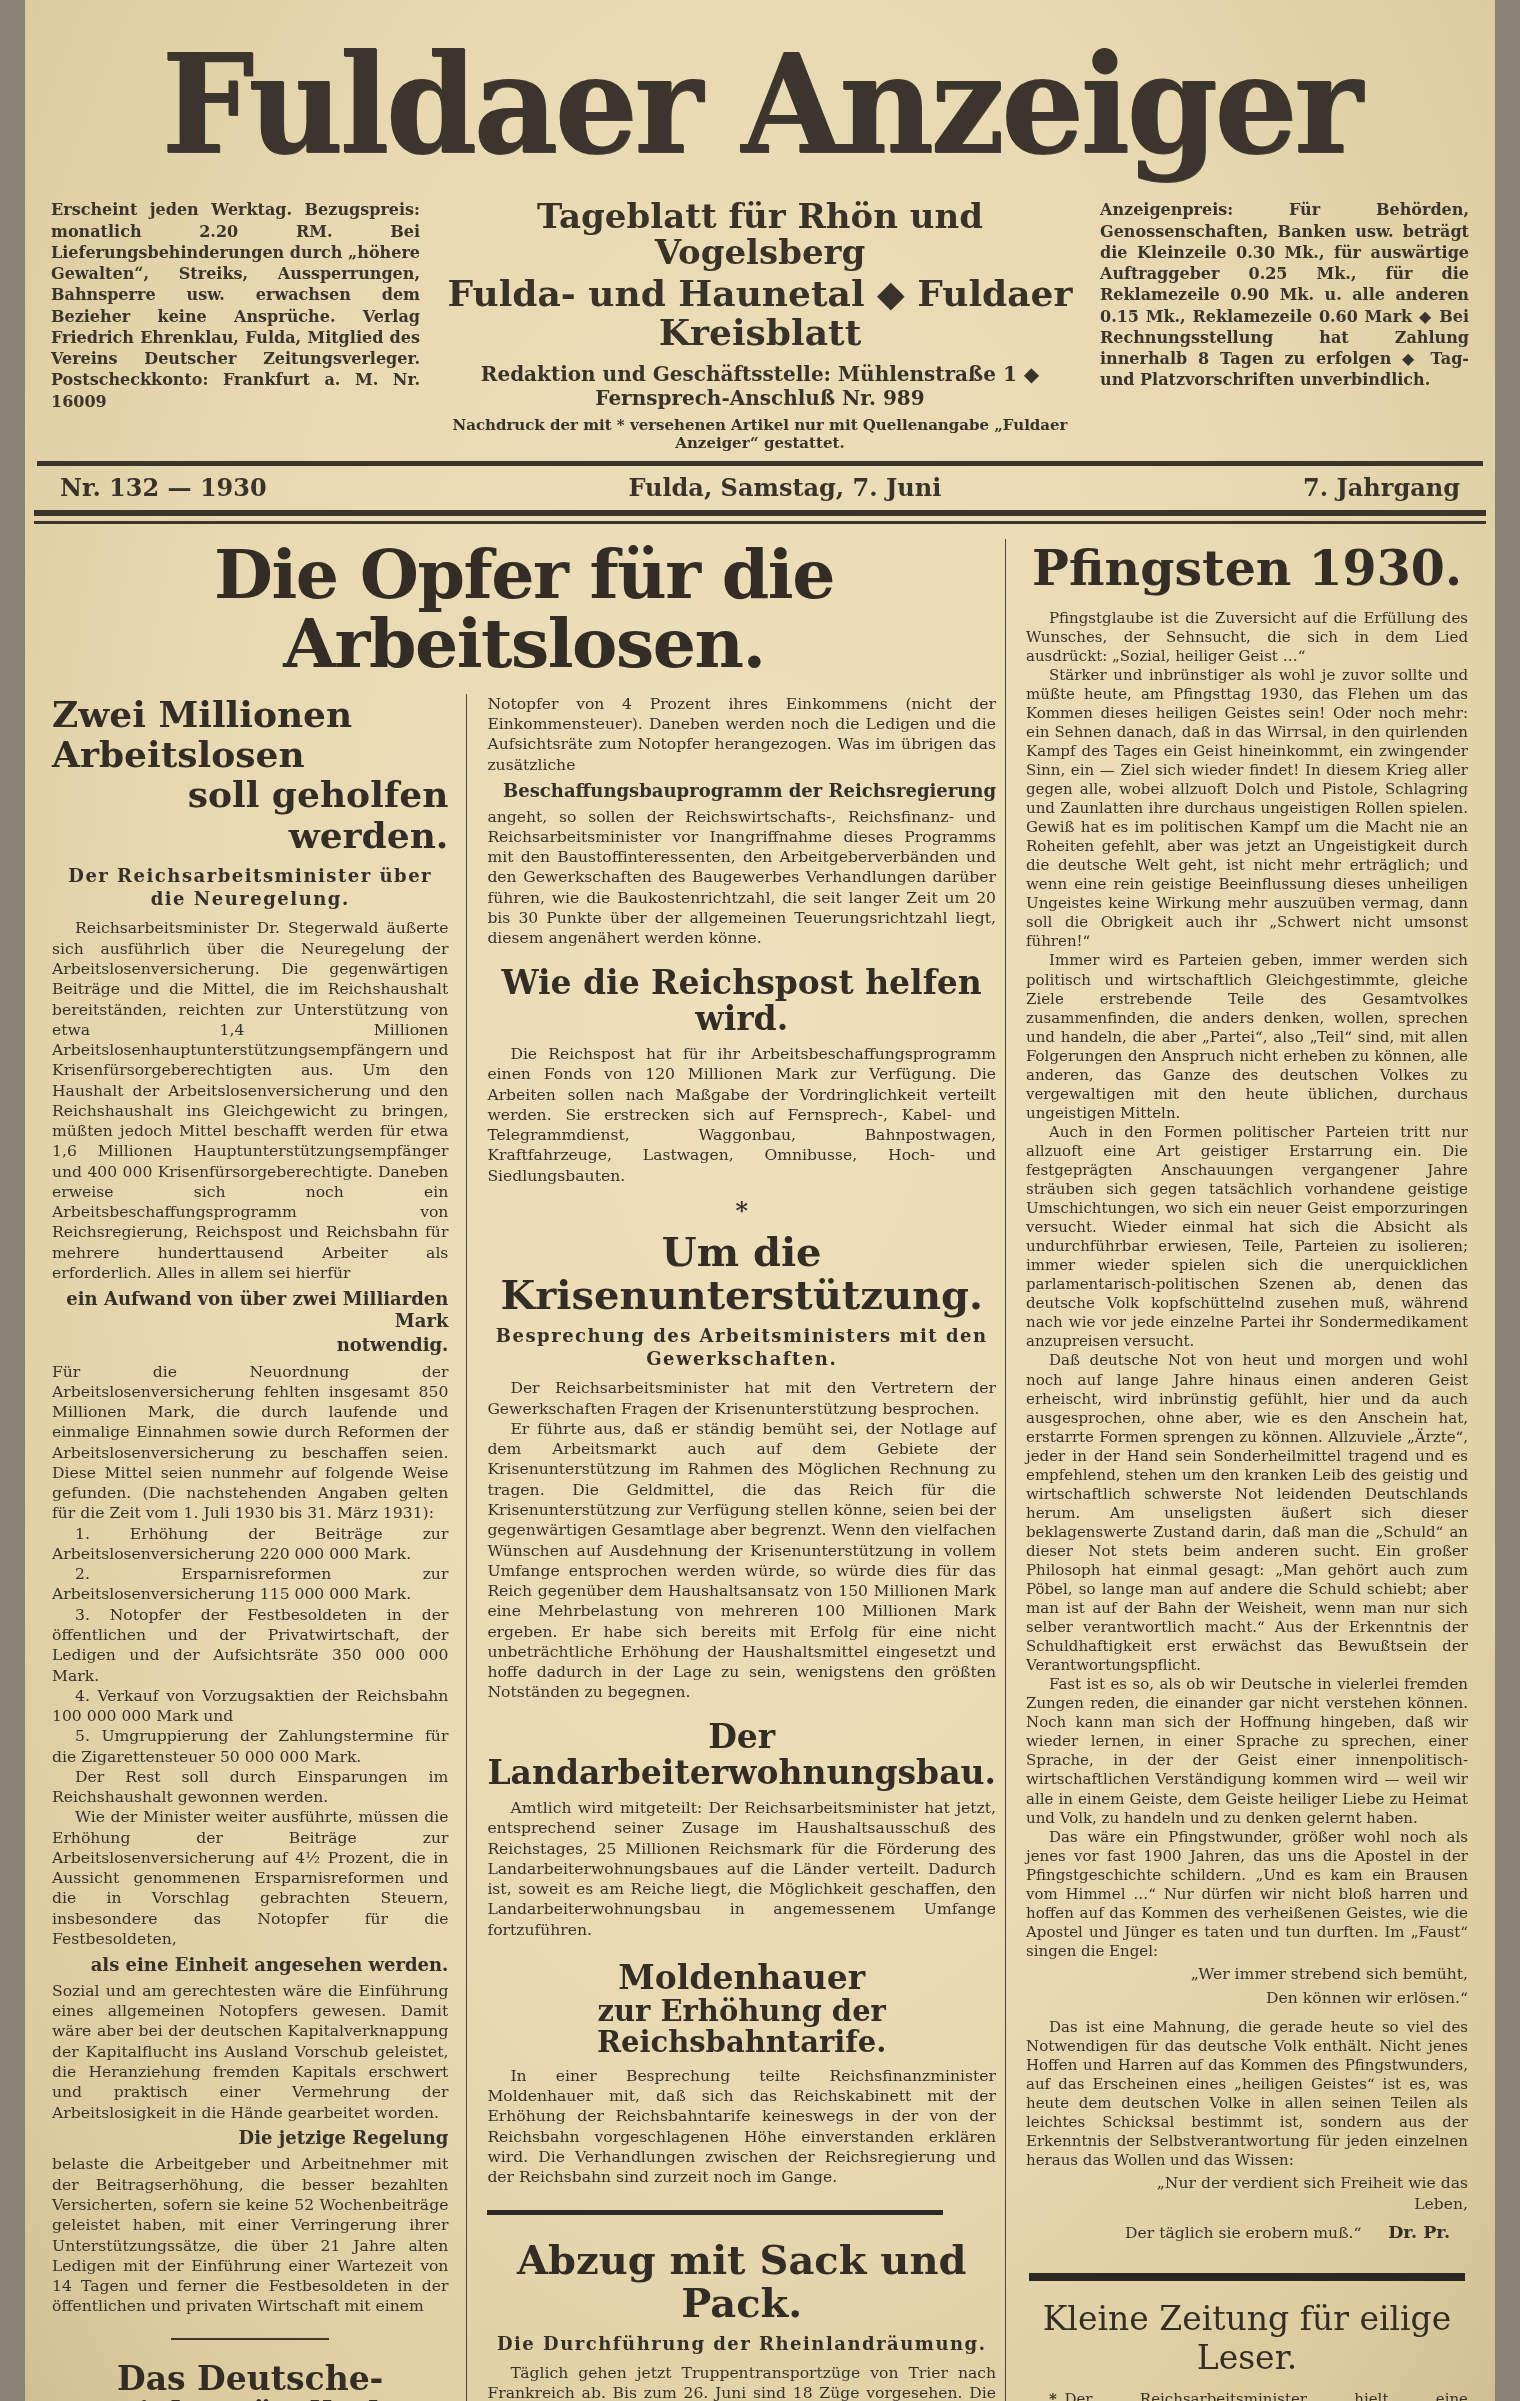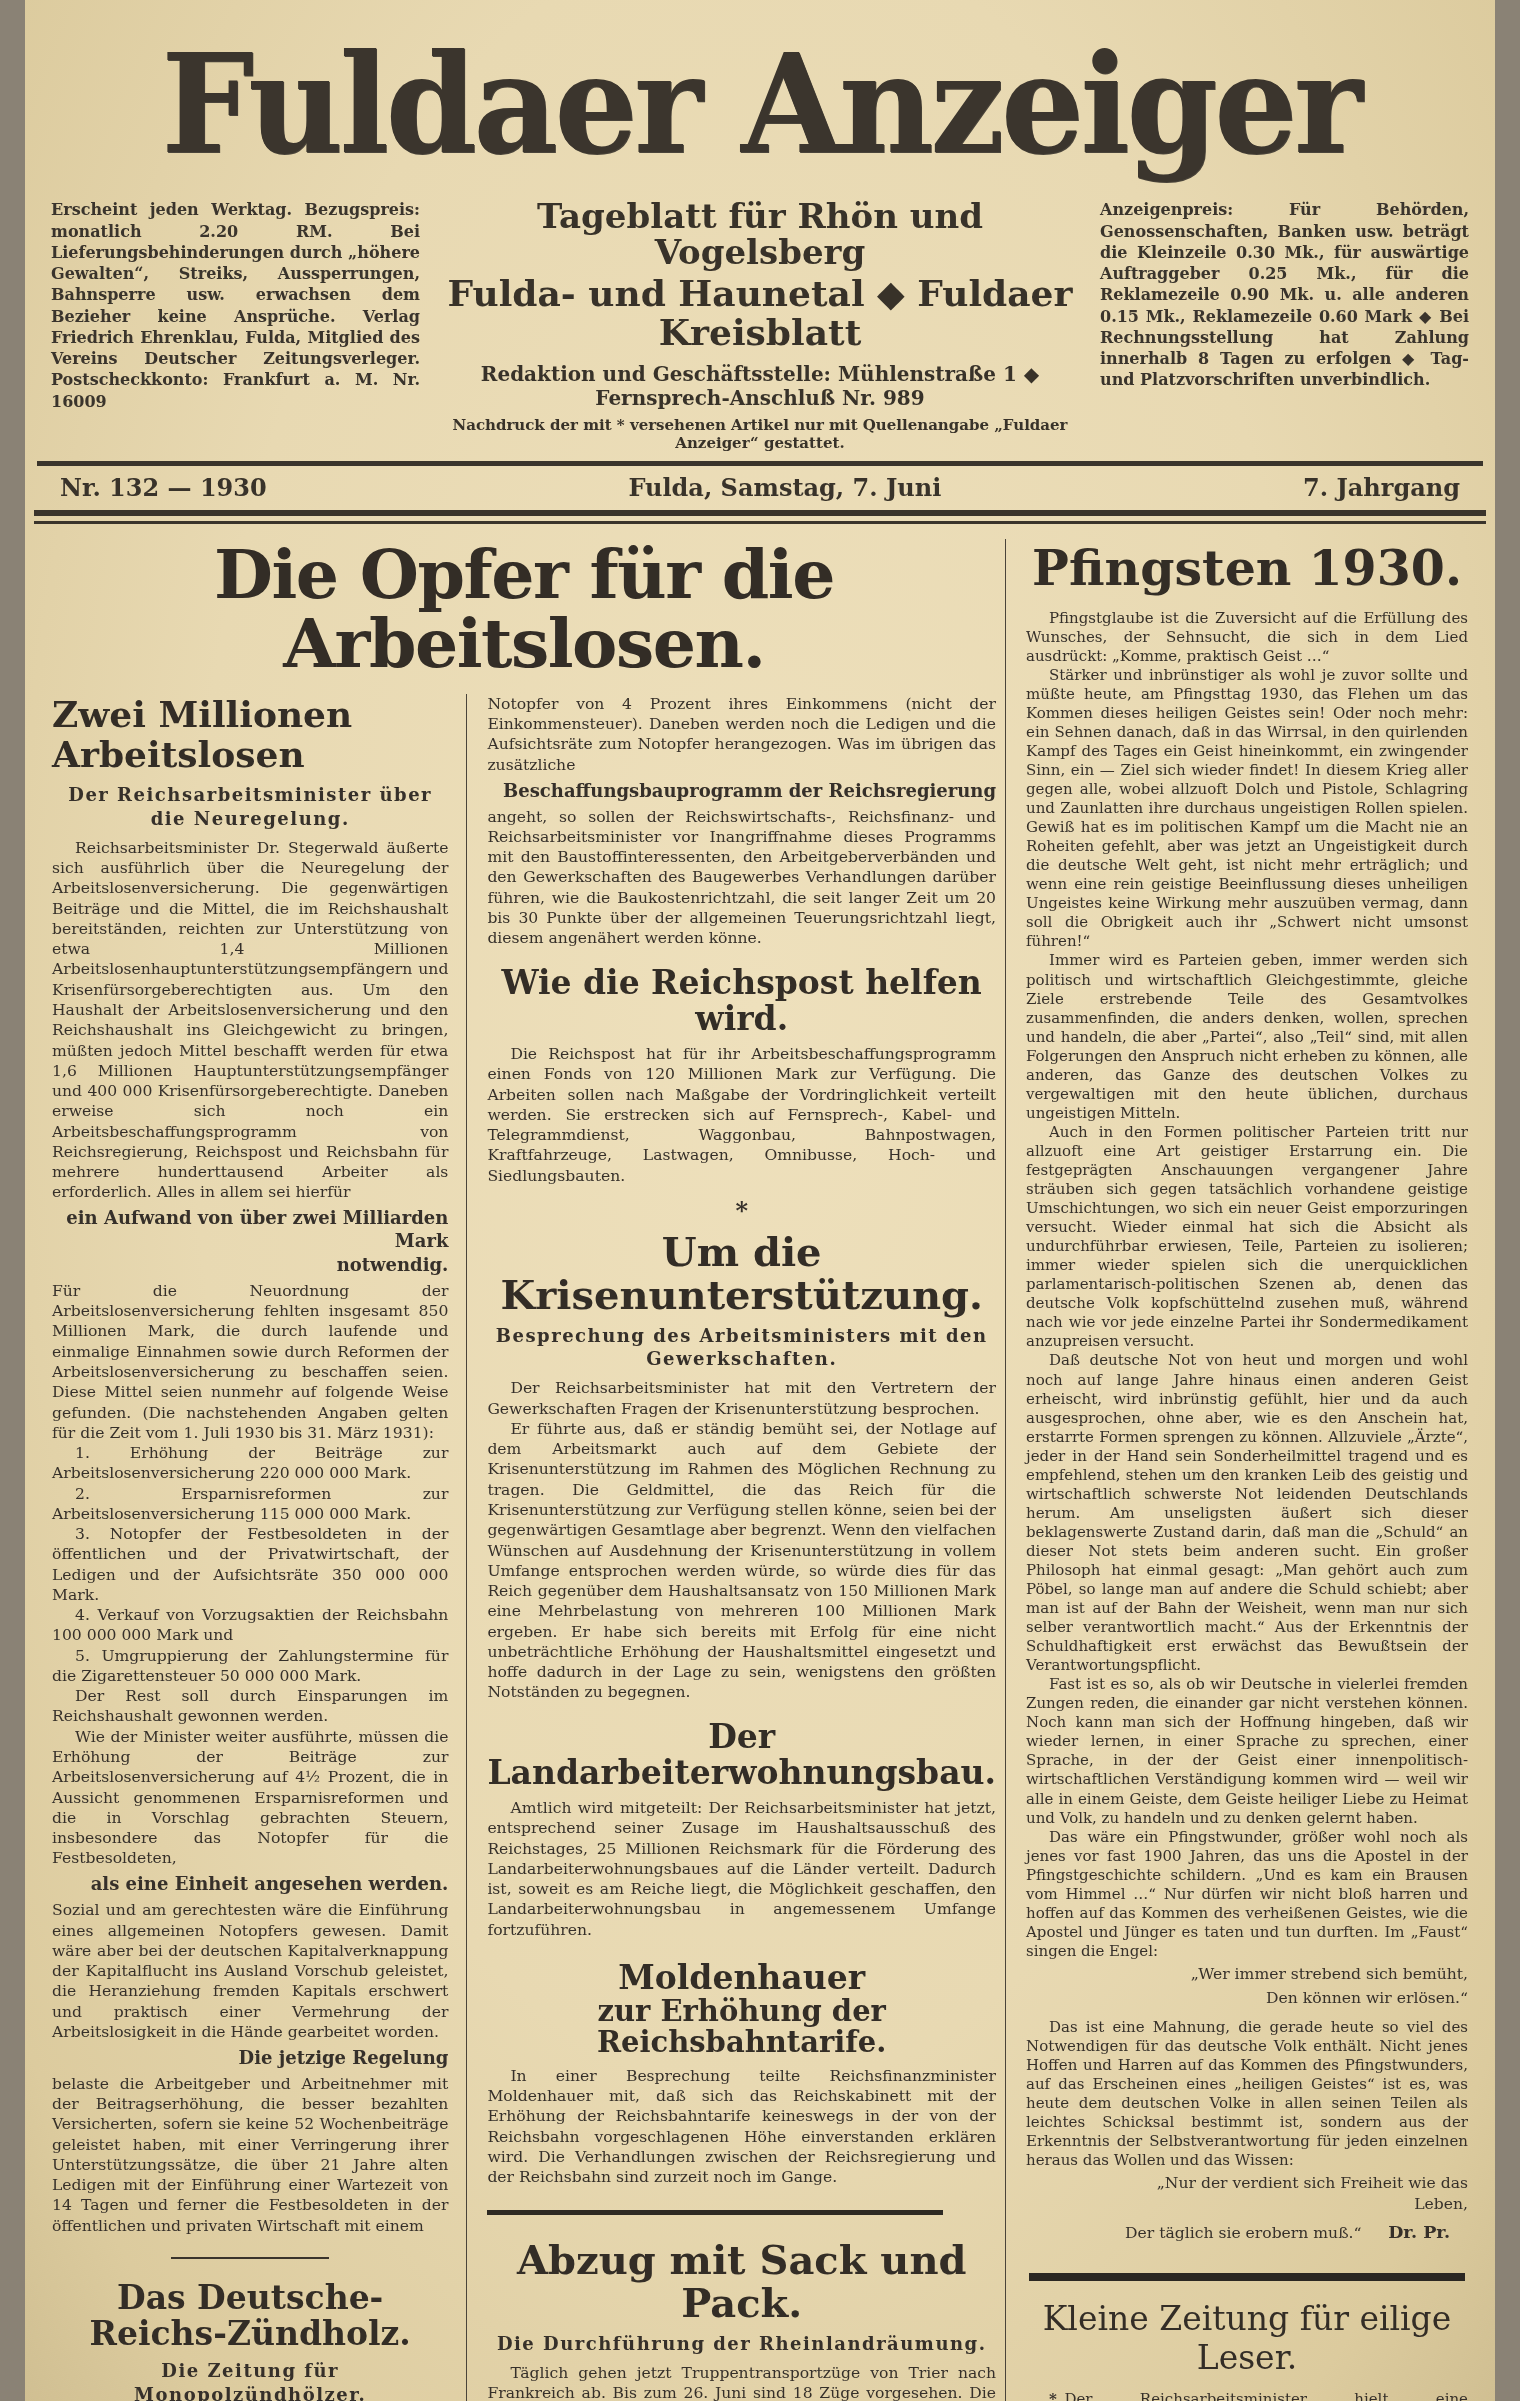--- a/index.html
+++ b/index.html
@@ -96,20 +96,21 @@
   <div class="main">
 
     <div class="lead-wrap">
       <div class="lead-headline">Die Opfer für die Arbeitslosen.</div>
 
       <div class="lead-grid">
 
         <div class="lcol">
           <div class="a1-head">
             <span class="l1">Zwei Millionen Arbeitslosen</span>
+            <span class="l2">soll geholfen werden.</span>
           </div>
           <div class="kicker">Der Reichsarbeitsminister über die Neuregelung.</div>
           <p class="p">Reichsarbeitsminister Dr. Stegerwald äußerte sich ausführlich über die Neuregelung der Arbeitslosenversicherung. Die gegenwärtigen Beiträge und die Mittel, die im Reichshaushalt bereitständen, reichten zur Unterstützung von etwa 1,4 Millionen Arbeitslosenhauptunterstützungsempfängern und Krisenfürsorgeberechtigten aus. Um den Haushalt der Arbeitslosenversicherung und den Reichshaushalt ins Gleichgewicht zu bringen, müßten jedoch Mittel beschafft werden für etwa 1,6 Millionen Hauptunterstützungsempfänger und 400 000 Krisenfürsorgeberechtigte. Daneben erweise sich noch ein Arbeitsbeschaffungsprogramm von Reichsregierung, Reichspost und Reichsbahn für mehrere hunderttausend Arbeiter als erforderlich. Alles in allem sei hierfür</p>
           <p class="p cb">ein Aufwand von über zwei Milliarden Mark</p>
           <p class="p cb" style="margin-top:-3px">notwendig.</p>
           <p class="p p0">Für die Neuordnung der Arbeitslosenversicherung fehlten insgesamt 850 Millionen Mark, die durch laufende und einmalige Einnahmen sowie durch Reformen der Arbeitslosenversicherung zu beschaffen seien. Diese Mittel seien nunmehr auf folgende Weise gefunden. (Die nachstehenden Angaben gelten für die Zeit vom 1. Juli 1930 bis 31. März 1931):</p>
           <p class="p">1. Erhöhung der Beiträge zur Arbeitslosenversicherung 220 000 000 Mark.</p>
           <p class="p">2. Ersparnisreformen zur Arbeitslosenversicherung 115 000 000 Mark.</p>
           <p class="p">3. Notopfer der Festbesoldeten in der öffentlichen und der Privatwirtschaft, der Ledigen und der Aufsichtsräte 350 000 000 Mark.</p>
           <p class="p">4. Verkauf von Vorzugsaktien der Reichsbahn 100 000 000 Mark und</p>
@@ -156,21 +157,21 @@
           <div class="h2 h2-lg" style="margin-top:3px">Abzug mit Sack und Pack.</div>
           <div class="kicker">Die Durchführung der Rheinlandräumung.</div>
           <p class="p">Täglich gehen jetzt Truppentransportzüge von Trier nach Frankreich ab. Bis zum 26. Juni sind 18 Züge vorgesehen. Die bis zum 30. Juni verbleibenden Abwickelungskommandos werden in der Gendarmeriekaserne zusammengezogen und rücken von dort am 30. Juni ab. Die französischen Familien haben fast alle Trier bereits verlassen. Die in einzelnen Kreisen des Regierungsbezirks Trier für französische Gendarmeriestationen vom Reiche errichteten Gebäude werden nach der Rückgabe zur Unterbringung von Finanz-, Zoll- und Reichsbahnbeamten verwendet werden. In einem Falle wird ein Gebäude dem privaten Wohnungsmarkt überwiesen.</p>
 
         </div>
       </div>
     </div>
 
     <div class="rcol">
       <div class="pf-head">Pfingsten 1930.</div>
-      <p class="p">Pfingstglaube ist die Zuversicht auf die Erfüllung des Wunsches, der Sehnsucht, die sich in dem Lied ausdrückt: „Komme, praktisch Geist …“</p>
+      <p class="p">Pfingstglaube ist die Zuversicht auf die Erfüllung des Wunsches, der Sehnsucht, die sich in dem Lied ausdrückt: „Sozial, heiliger Geist …“</p>
       <p class="p">Stärker und inbrünstiger als wohl je zuvor sollte und müßte heute, am Pfingsttag 1930, das Flehen um das Kommen dieses heiligen Geistes sein! Oder noch mehr: ein Sehnen danach, daß in das Wirrsal, in den quirlenden Kampf des Tages ein Geist hineinkommt, ein zwingender Sinn, ein — Ziel sich wieder findet! In diesem Krieg aller gegen alle, wobei allzuoft Dolch und Pistole, Schlagring und Zaunlatten ihre durchaus ungeistigen Rollen spielen. Gewiß hat es im politischen Kampf um die Macht nie an Roheiten gefehlt, aber was jetzt an Ungeistigkeit durch die deutsche Welt geht, ist nicht mehr erträglich; und wenn eine rein geistige Beeinflussung dieses unheiligen Ungeistes keine Wirkung mehr auszuüben vermag, dann soll die Obrigkeit auch ihr „Schwert nicht umsonst führen!“</p>
       <p class="p">Immer wird es Parteien geben, immer werden sich politisch und wirtschaftlich Gleichgestimmte, gleiche Ziele erstrebende Teile des Gesamtvolkes zusammenfinden, die anders denken, wollen, sprechen und handeln, die aber „Partei“, also „Teil“ sind, mit allen Folgerungen den Anspruch nicht erheben zu können, alle anderen, das Ganze des deutschen Volkes zu vergewaltigen mit den heute üblichen, durchaus ungeistigen Mitteln.</p>
       <p class="p">Auch in den Formen politischer Parteien tritt nur allzuoft eine Art geistiger Erstarrung ein. Die festgeprägten Anschauungen vergangener Jahre sträuben sich gegen tatsächlich vorhandene geistige Umschichtungen, wo sich ein neuer Geist emporzuringen versucht. Wieder einmal hat sich die Absicht als undurchführbar erwiesen, Teile, Parteien zu isolieren; immer wieder spielen sich die unerquicklichen parlamentarisch-politischen Szenen ab, denen das deutsche Volk kopfschüttelnd zusehen muß, während nach wie vor jede einzelne Partei ihr Sondermedikament anzupreisen versucht.</p>
       <p class="p">Daß deutsche Not von heut und morgen und wohl noch auf lange Jahre hinaus einen anderen Geist erheischt, wird inbrünstig gefühlt, hier und da auch ausgesprochen, ohne aber, wie es den Anschein hat, erstarrte Formen sprengen zu können. Allzuviele „Ärzte“, jeder in der Hand sein Sonderheilmittel tragend und es empfehlend, stehen um den kranken Leib des geistig und wirtschaftlich schwerste Not leidenden Deutschlands herum. Am unseligsten äußert sich dieser beklagenswerte Zustand darin, daß man die „Schuld“ an dieser Not stets beim anderen sucht. Ein großer Philosoph hat einmal gesagt: „Man gehört auch zum Pöbel, so lange man auf andere die Schuld schiebt; aber man ist auf der Bahn der Weisheit, wenn man nur sich selber verantwortlich macht.“ Aus der Erkenntnis der Schuldhaftigkeit erst erwächst das Bewußtsein der Verantwortungspflicht.</p>
       <p class="p">Fast ist es so, als ob wir Deutsche in vielerlei fremden Zungen reden, die einander gar nicht verstehen können. Noch kann man sich der Hoffnung hingeben, daß wir wieder lernen, in einer Sprache zu sprechen, einer Sprache, in der der Geist einer innenpolitisch-wirtschaftlichen Verständigung kommen wird — weil wir alle in einem Geiste, dem Geiste heiliger Liebe zu Heimat und Volk, zu handeln und zu denken gelernt haben.</p>
       <p class="p">Das wäre ein Pfingstwunder, größer wohl noch als jenes vor fast 1900 Jahren, das uns die Apostel in der Pfingstgeschichte schildern. „Und es kam ein Brausen vom Himmel …“ Nur dürfen wir nicht bloß harren und hoffen auf das Kommen des verheißenen Geistes, wie die Apostel und Jünger es taten und tun durften. Im „Faust“ singen die Engel:</p>
       <div class="verse">„Wer immer strebend sich bemüht,</div>
       <div class="verse v2">Den können wir erlösen.“</div>
       <div class="gap-sm"></div>
       <p class="p">Das ist eine Mahnung, die gerade heute so viel des Notwendigen für das deutsche Volk enthält. Nicht jenes Hoffen und Harren auf das Kommen des Pfingstwunders, auf das Erscheinen eines „heiligen Geistes“ ist es, was heute dem deutschen Volke in allen seinen Teilen als leichtes Schicksal bestimmt ist, sondern aus der Erkenntnis der Selbstverantwortung für jeden einzelnen heraus das Wollen und das Wissen:</p>

